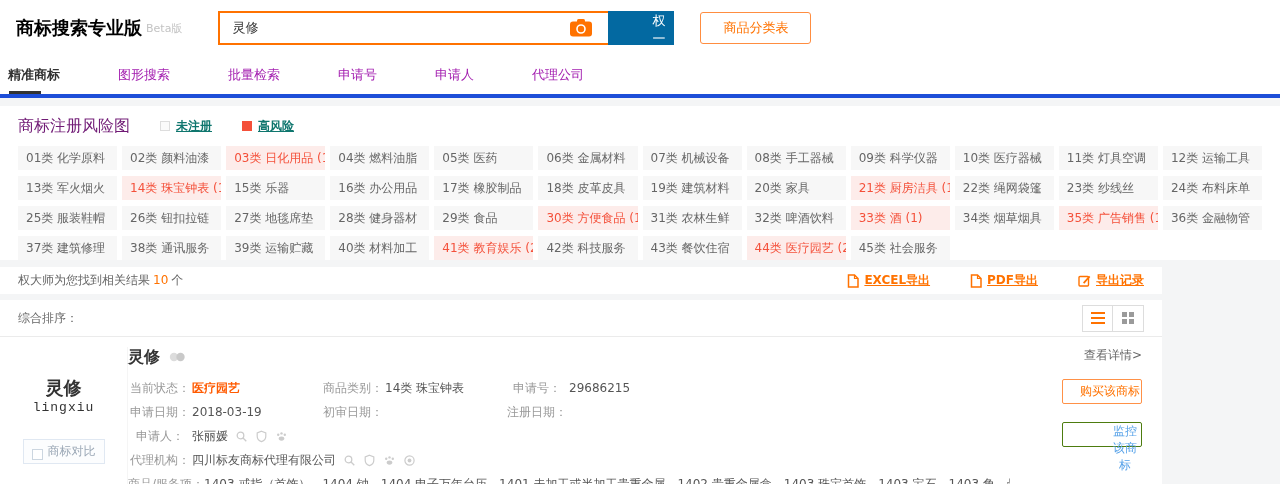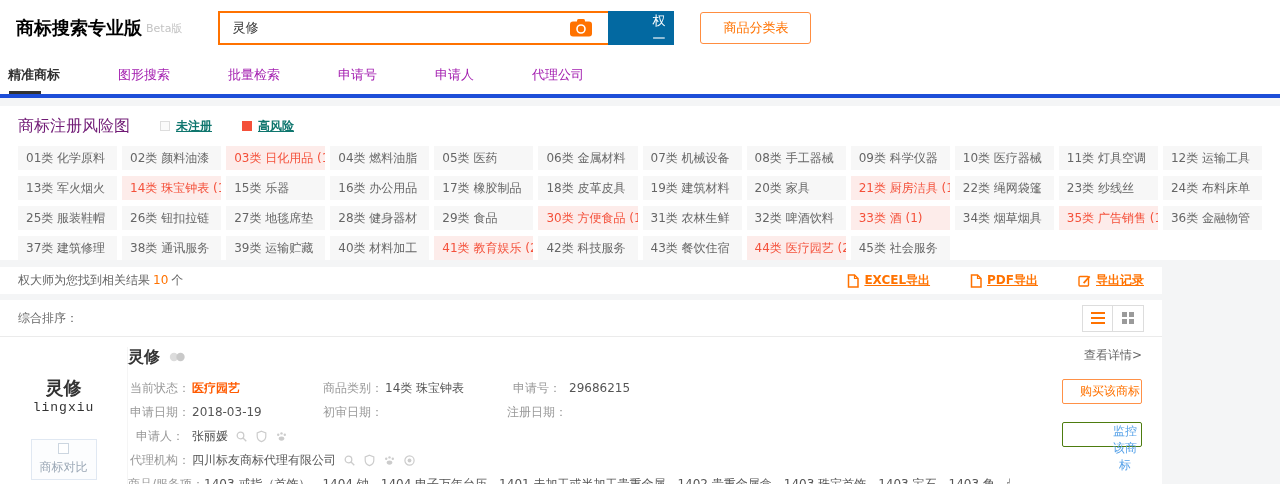--- a/index.html
+++ b/index.html
@@ -71,21 +71,21 @@
   .vt + .vt { border-left:none; }
   .hamb { display:flex; flex-direction:column; gap:3px; }
   .hamb i { width:14px; height:2px; background:#ff7200; }
   .grid-ic { display:grid; grid-template-columns:5px 5px; gap:2px; }
   .grid-ic i { width:5px; height:5px; background:#9a9a9a; }
   
   .card { display:flex; padding-top:10px; }
   .rail { width:128px; flex-shrink:0; display:flex; flex-direction:column; align-items:center; border-right:1px solid #f5f5f5; }
   .mark-cn { font-size:18px; font-weight:bold; color:#333; margin-top:32px; line-height:18px; }
   .mark-en { font-family:"Liberation Mono","DejaVu Sans Mono",monospace; font-size:13px; letter-spacing:1px; color:#333; margin-top:3px; }
-  .compare { margin-top:24px; display:flex; align-items:center; gap:5px; border:1px solid #e0e8f2; background:#fcfdfe; color:#9aa7b5; padding:3px 8px; cursor:pointer;flex-direction:column; }
+  .compare { margin-top:24px; display:flex; align-items:flex-end; gap:5px; border:1px solid #e0e8f2; background:#fcfdfe; color:#9aa7b5; padding:3px 8px; cursor:pointer; }
   .compare-box { width:11px; height:11px; border:1px solid #ccd6e0; background:#fff; }
   .card-main { flex:1; min-width:0; padding-left:0; }
   .card-title-row { display:flex; align-items:center; margin-bottom:13px; height:20px; }
   .card-title { font-size:16px; font-weight:bold; color:#333; }
   .title-ic { margin-left:9px; line-height:0; }
   .field-row { display:flex; align-items:center; margin-bottom:8px; line-height:16px;text-align:center; }
   .cell { display:flex; align-items:center; min-width:0; }
   .cell.c1 { width:193px; flex-shrink:0; }
   .cell.c2 { width:184px; flex-shrink:0; }
   .f-label { color:#999; width:64px; flex-shrink:0; white-space:nowrap; }

